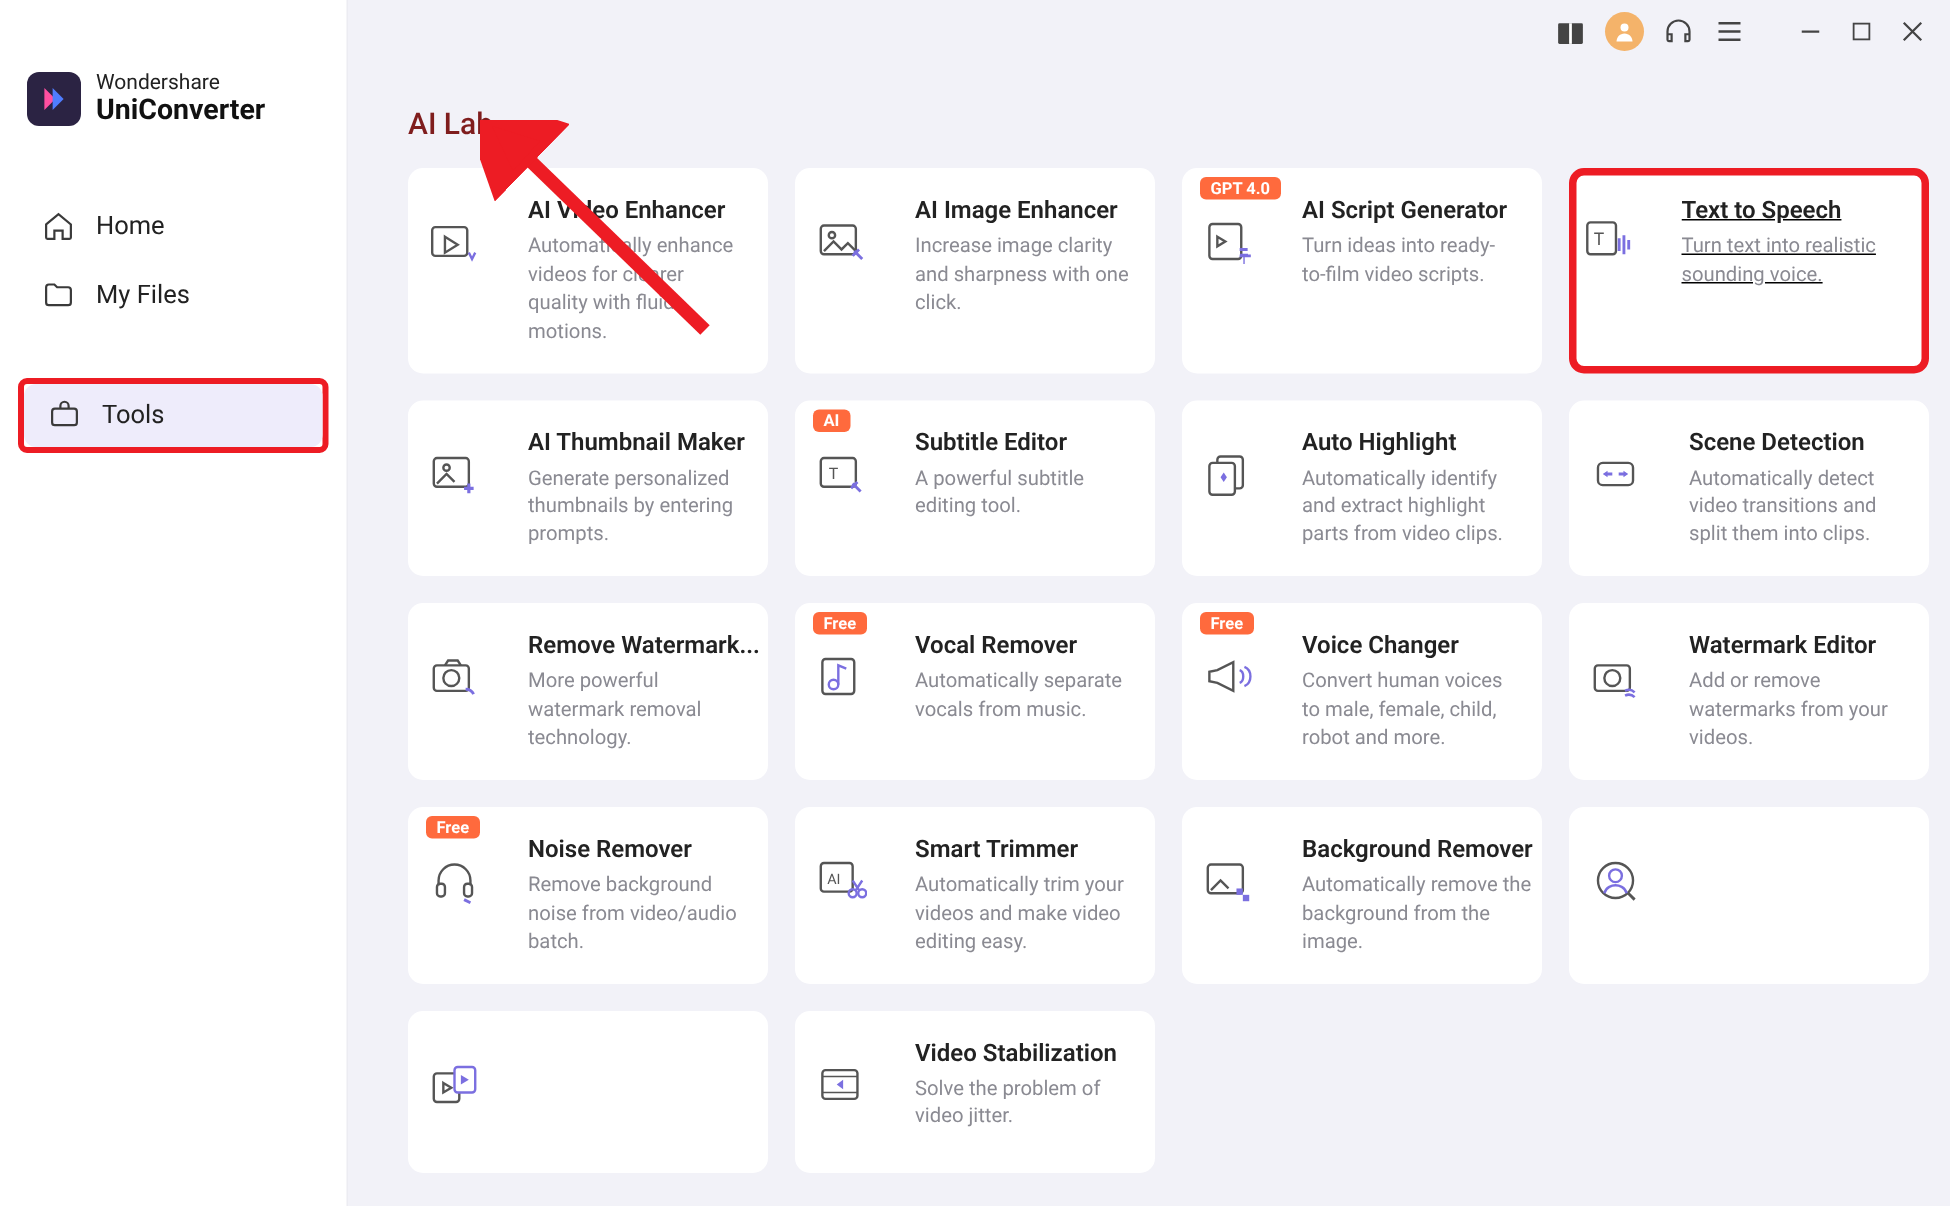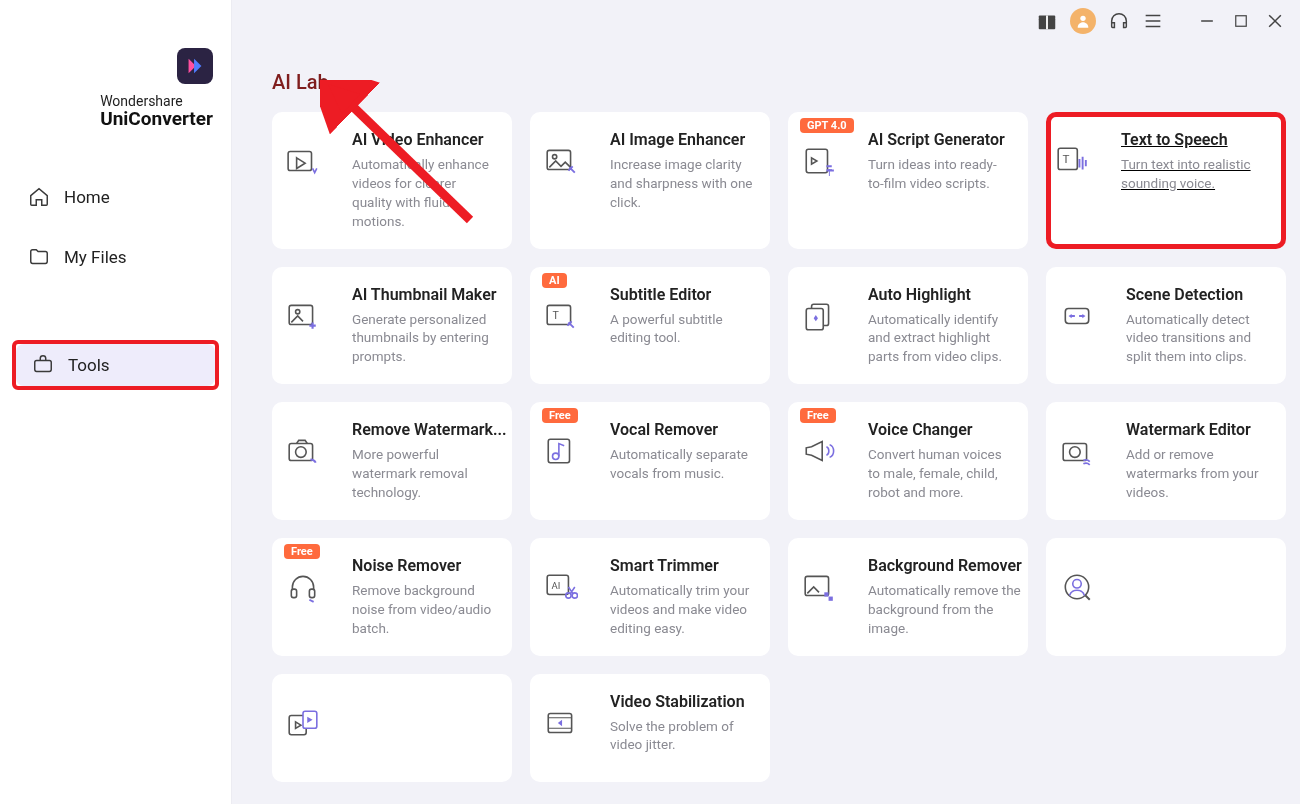--- a/index.html
+++ b/index.html
@@ -20,39 +20,38 @@
     width: 232px;
     background: #ffffff;
     padding: 18px 12px 0 12px;
     display: flex;
     flex-direction: column;
     flex-shrink: 0;
     border-right: 1px solid #ececf2;
   }
   .logo {
     display: flex;
-    align-items: flex-end;
+    align-items: flex-start;
     gap: 10px;
     padding: 30px 6px 24px 6px;
-    flex-direction: column;
   }
   .logo-mark {
     width: 36px;
     height: 36px;
     border-radius: 8px;
     background: #2b2343;
     display: flex;
     align-items: center;
     justify-content: center;
   }
   .logo-mark svg { width: 22px; height: 22px; }
   .logo-text { display: flex; flex-direction: column; line-height: 1.1; }
   .logo-brand { font-size: 14px; color: #222; }
   .logo-product { font-size: 19px; font-weight: 700; color: #111; }
-  .nav { margin-top: 22px; display: flex; flex-direction: column; gap: 18px; }
+  .nav { margin-top: 22px; display: flex; flex-direction: column; gap: 4px; }
   .nav-item {
     display: flex;
     align-items: center;
     gap: 14px;
     padding: 10px 16px;
     border-radius: 8px;
     font-size: 17px;
     color: #222;
     cursor: pointer;
   }

